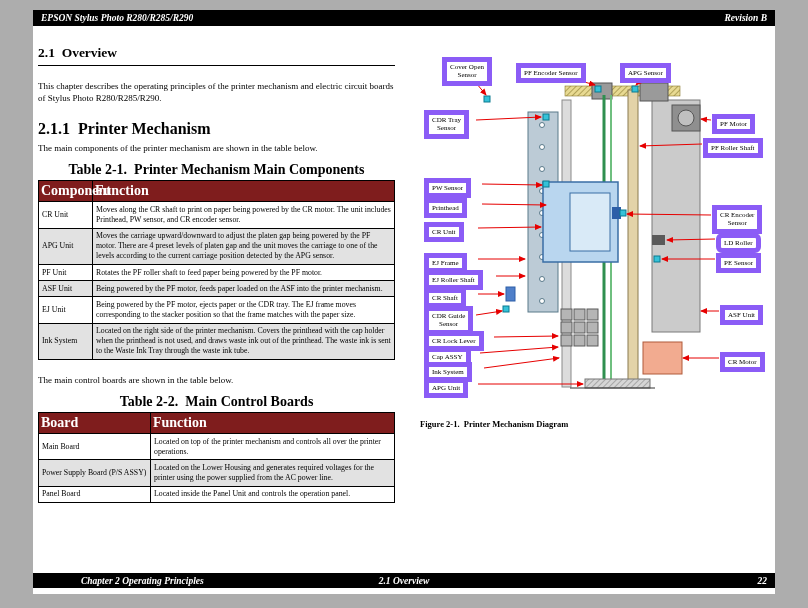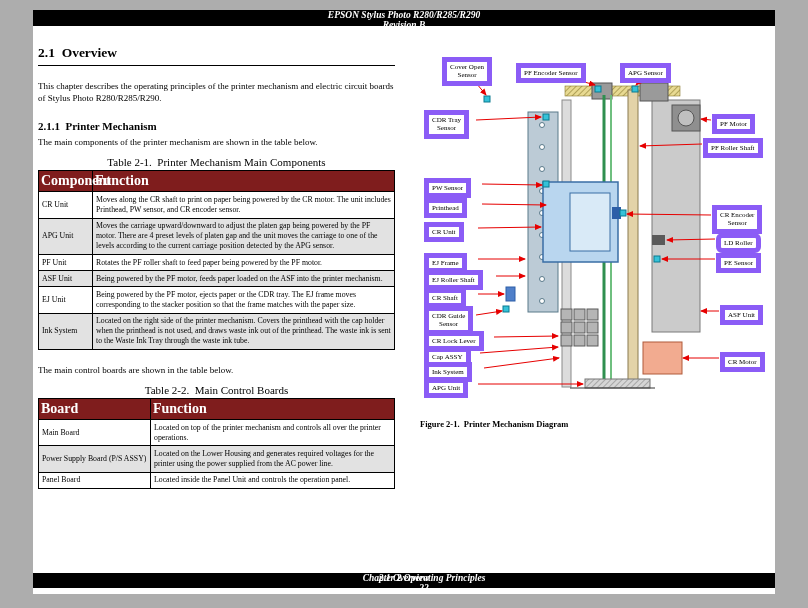--- a/index.html
+++ b/index.html
@@ -3,31 +3,31 @@
 <meta charset="utf-8">
 <style>
   * { box-sizing: border-box; margin: 0; padding: 0; }
   html,body { width: 808px; height: 608px; overflow: hidden; }
   body { background: #adadad; font-family: "Liberation Serif", "DejaVu Serif", serif; color:#000; }
 
   .page { position: relative; width: 742px; height: 584px; margin: 10px auto 0; background: #fff; }
 
   .bar { position: absolute; left: 0; width: 100%; height: 16px; background: #000; color: #fff;
          font-style: italic; font-weight: bold; font-size: 9.5px; display: flex; align-items: center;
-         padding: 0 8px; flex-direction: column; }
+         padding: 0 8px; }
   .bar-top { top: 0; justify-content: space-between; }
   .bar-bottom { top: 563px; height: 15px; justify-content: space-between; padding-left: 48px; }
   .bar-center { position: absolute; left: 50%; transform: translateX(-50%); white-space: nowrap; }
 
   .leftcol { position: absolute; left: 5px; top: 35px; width: 357px; }
   h2.section { font-size: 13.5px; font-weight: bold; border-bottom: 1.5px solid #000;
                padding-bottom: 4px; margin-bottom: 14px; white-space: pre-wrap; }
-  h3.subsection { font-size: 11px; font-weight: bold; margin: 16px 0 4px; white-space: pre-wrap; }
+  h3.subsection { font-size: 16px; font-weight: bold; margin: 16px 0 4px; white-space: pre-wrap; }
   p.body { font-size: 9px; line-height: 1.35; margin-bottom: 2px; }
-  .tbl-caption { font-size: 11px; font-weight: normal; text-align: center; margin: 8px 0 2px; white-space: pre-wrap; }
+  .tbl-caption { font-size: 14px; font-weight: bold; text-align: center; margin: 8px 0 2px; white-space: pre-wrap; }
 
   table.doc-table { width: 100%; border-collapse: collapse; font-size: 7.8px; table-layout: fixed; }
   .doc-table th { background: #7f1d1d; color: #fff; font-weight: bold; text-align: left;
                   border: 1px solid #000; padding: 2px; font-size: 14px; }
   .doc-table td { border: 1px solid #000; padding: 2.5px 3px; vertical-align: top; line-height: 1.3; }
   .doc-table td.c1 { vertical-align: middle; }
   .doc-table tbody tr:nth-child(even) td { background: #e2e2e2; }
   col.col-component { width: 54px; }
   col.col-board { width: 112px; }
 

